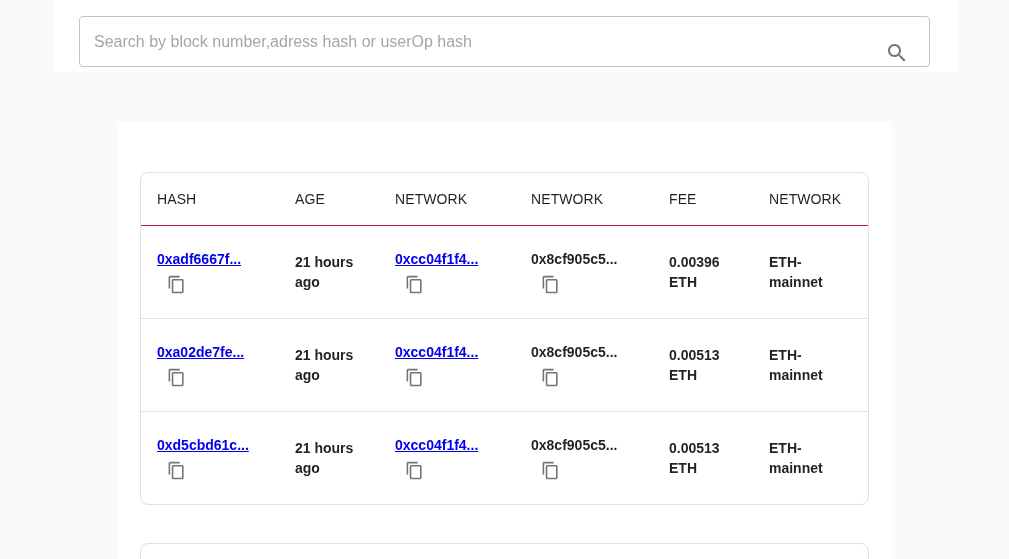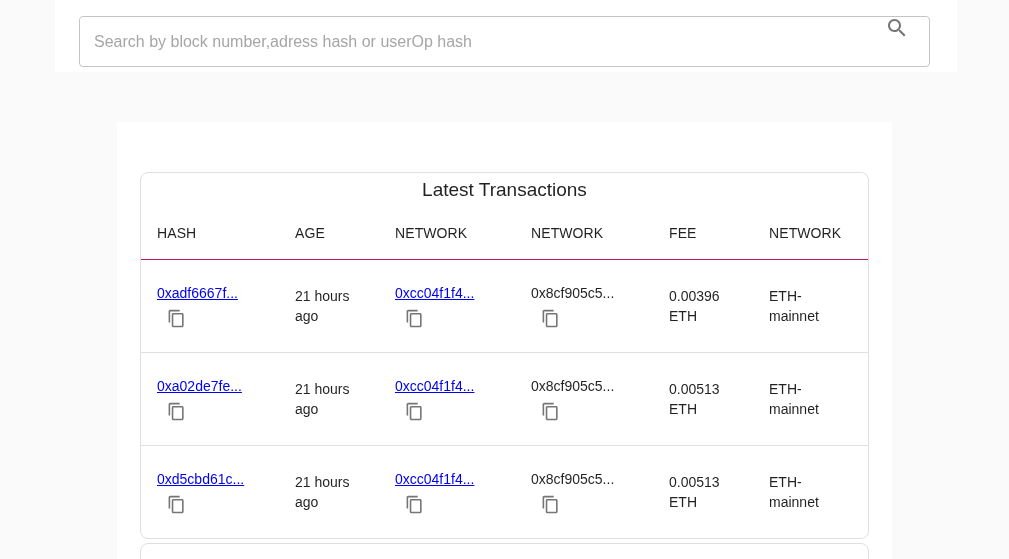--- a/index.html
+++ b/index.html
@@ -15,21 +15,21 @@
   .search-header {
     position: absolute; left: 55px; top: 0;
     width: 902px; height: 72px;
     background: #ffffff;
   }
   .search-box {
     position: absolute; left: 24px; top: 16px;
     width: 851px; height: 51px;
     border: 1px solid #c4c4c4; border-radius: 4px;
     background: #ffffff;
-    display: flex; align-items: flex-start;
+    display: flex; align-items: flex-end;
   }
   .search-box input {
     flex: 1; height: 100%;
     border: none; outline: none; background: transparent;
     padding-left: 14px;
     font-family: "Liberation Sans", sans-serif;
     font-size: 16px; color: rgba(0,0,0,0.87);
   }
   .search-box input::placeholder { color: #a6a6a6; opacity: 1; }
   .search-btn {
@@ -69,20 +69,21 @@
     font-size: 14px; font-weight: 500; letter-spacing: 0.1px;
     color: rgba(0,0,0,0.87);
     border-bottom: 1px solid #be185d;
   }
   td {
     height: 93px; padding: 12px 16px;
     vertical-align: middle;
     font-size: 14px; line-height: 20px;
     color: rgba(0,0,0,0.87);
     border-bottom: 1px solid #e0e0e0;
+    font-weight: bold;
   }
   tr:last-child td { border-bottom: none; }
 
   a.hash-link { color: #0000ee; text-decoration: underline; }
   .copy-btn {
     display: block;
     border: none; background: none; cursor: pointer;
     padding: 0; margin: 6px 0 0 10px;
     width: 19px; height: 19px; line-height: 0;
   }
@@ -109,21 +110,20 @@
             <path d="M15.5 14h-.79l-.28-.27C15.41 12.59 16 11.11 16 9.5 16 5.91 13.09 3 9.5 3S3 5.91 3 9.5 5.91 16 9.5 16c1.61 0 3.09-.59 4.23-1.57l.27.28v.79l5 4.99L20.49 19l-4.99-5zm-6 0C7.01 14 5 11.99 5 9.5S7.01 5 9.5 5 14 7.01 14 9.5 11.99 14 9.5 14z"></path>
           </svg>
       </span>
     </button>
   </div>
 </header>
 
 <main class="outer-card">
 
   <section class="table-card">
-    <h2 class="card-title">Latest Transactions</h2>
 
     <table>
       <colgroup>
         <col style="width:138px">
           <col style="width:100px">
           <col style="width:136px">
         <col style="width:138px">
           <col style="width:100px">
           <col>
       </colgroup>

